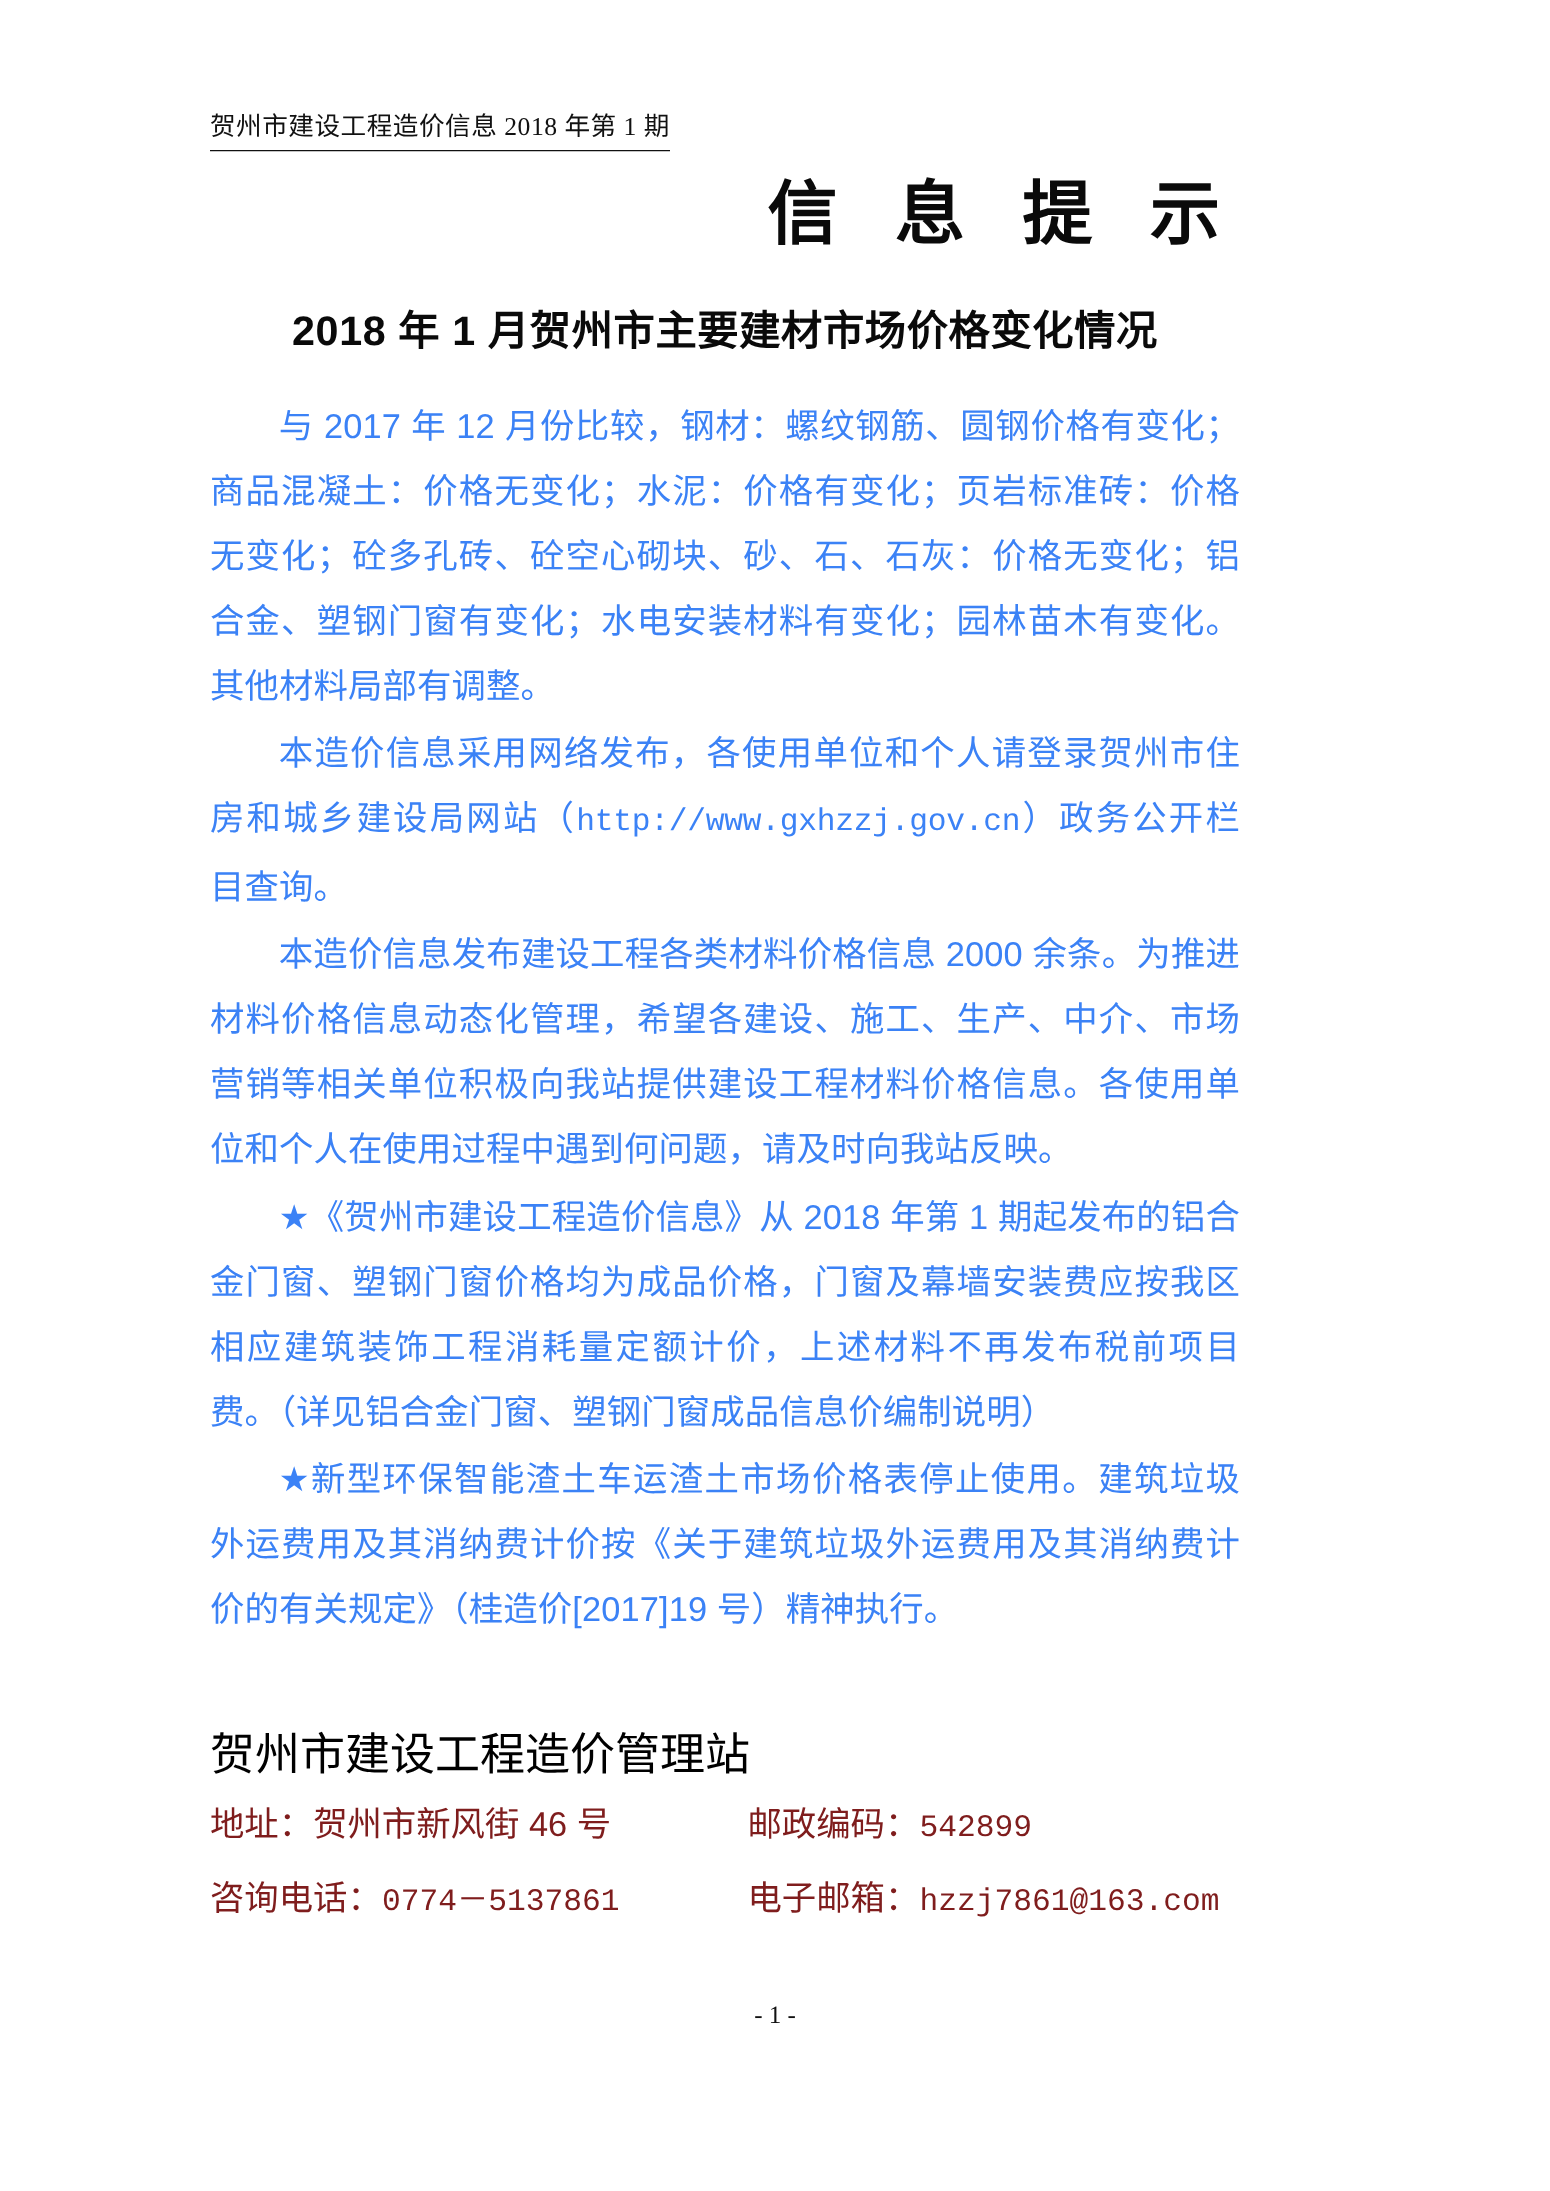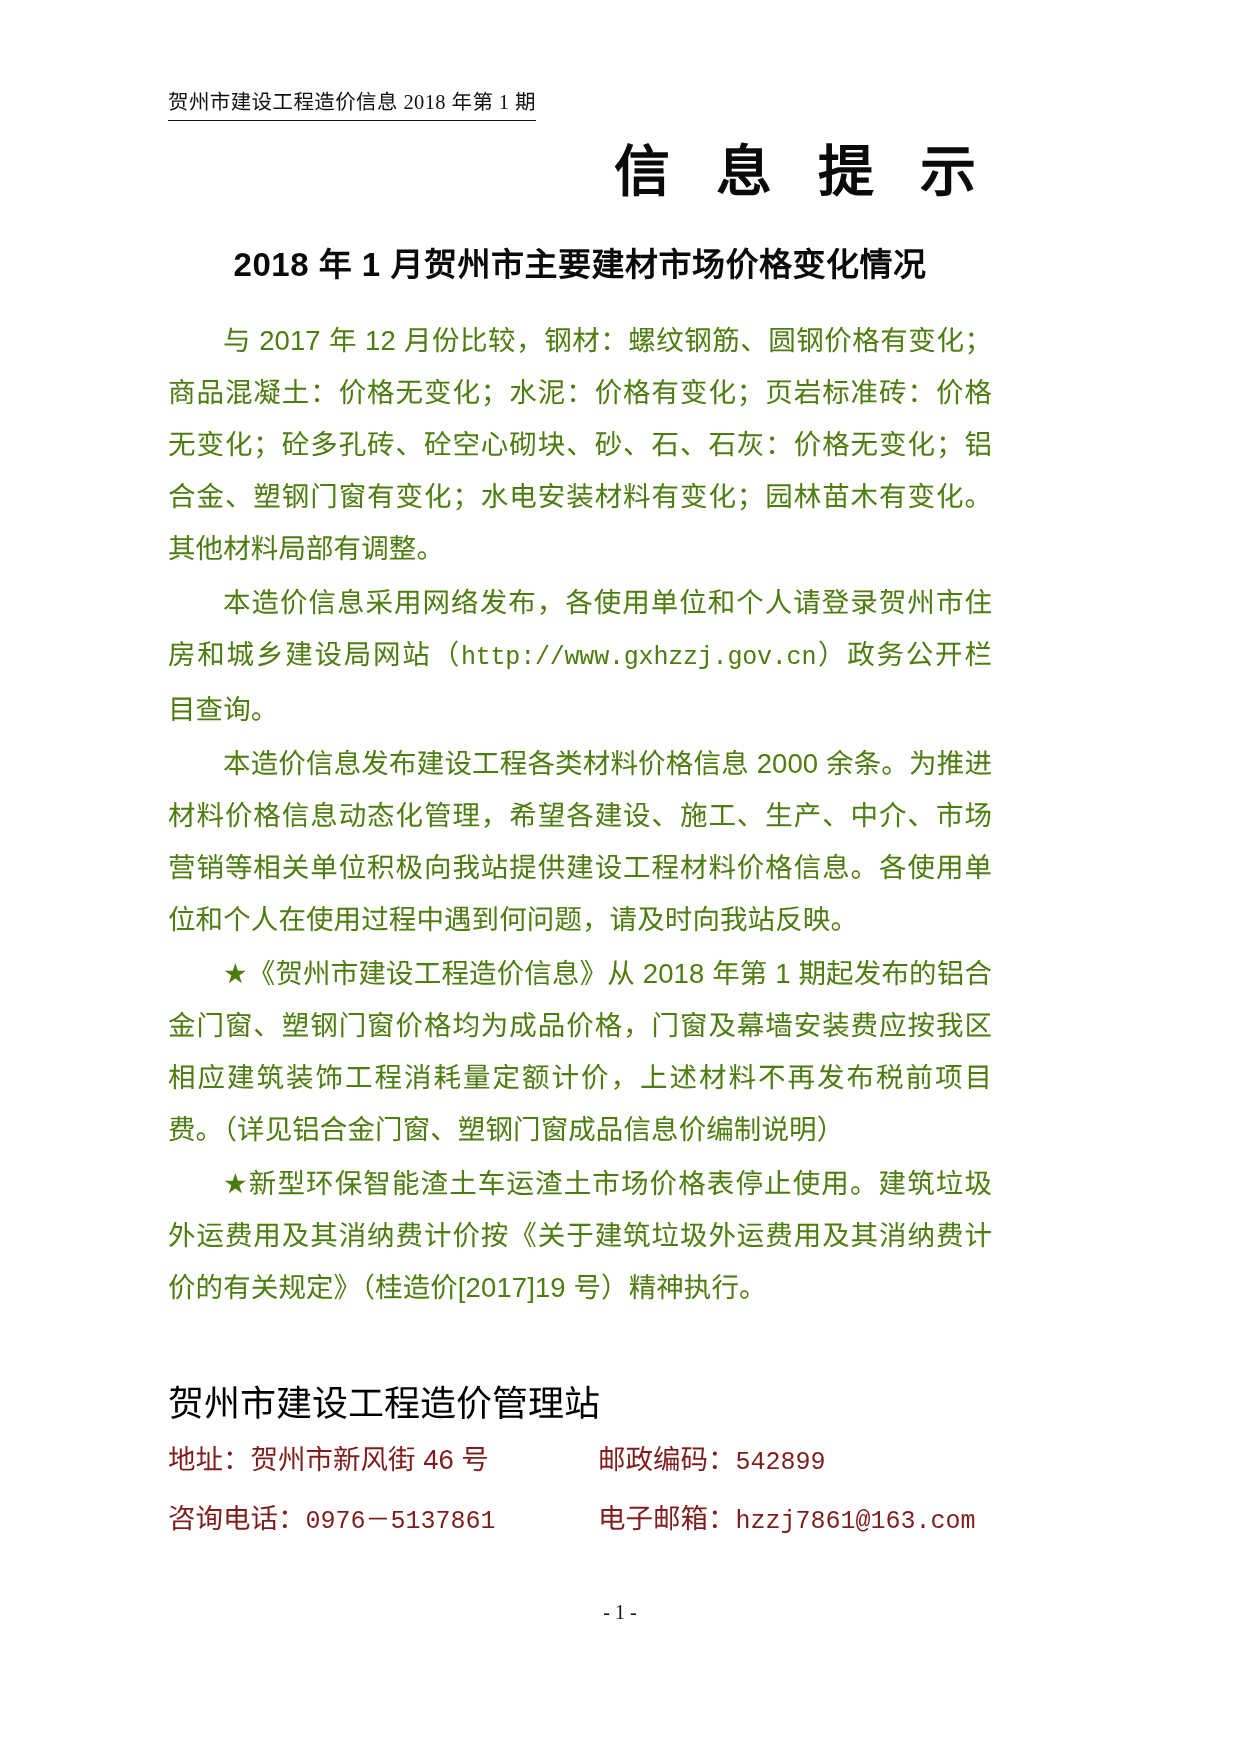--- a/index.html
+++ b/index.html
@@ -70,21 +70,21 @@
   }
   p.para {
     margin: 0 0 2px 0;
     font-family: "Liberation Sans", "DejaVu Sans", sans-serif;
     font-size: 27.5px;
     line-height: 52px;
     text-align: justify;
     text-justify: inter-ideograph;
     text-indent: 2em;
     letter-spacing: 0.1px;
-    color: #4d7c0f;
+    color: #3b82f6;
     word-break: break-all;
   }
   .mono {
     font-family: "Liberation Mono", "DejaVu Sans Mono", monospace;
     font-size: 25px;
     letter-spacing: -0.2px;
   }
 
   
   .contact-block {
@@ -157,21 +157,21 @@
     <div class="contact-block">
 
       <div class="contact-org">贺州市建设工程造价管理站</div>
 
       <div class="contact-row">
         <div class="contact-col-left"><span>地址：</span><span>贺州市新风街 46 号</span></div>
         <div class="contact-col-right"><span>邮政编码：</span><span class="contact-value-mono">542899</span></div>
       </div>
 
       <div class="contact-row">
-        <div class="contact-col-left"><span>咨询电话：</span><span class="contact-value-mono">0976－5137861</span></div>
+        <div class="contact-col-left"><span>咨询电话：</span><span class="contact-value-mono">0774－5137861</span></div>
         <div class="contact-col-right"><span>电子邮箱：</span><span class="contact-value-mono">hzzj7861@163.com</span></div>
       </div>
 
     </div>
 
   </div>
 
   <div class="page-number">- 1 -</div>
 
 </div>

